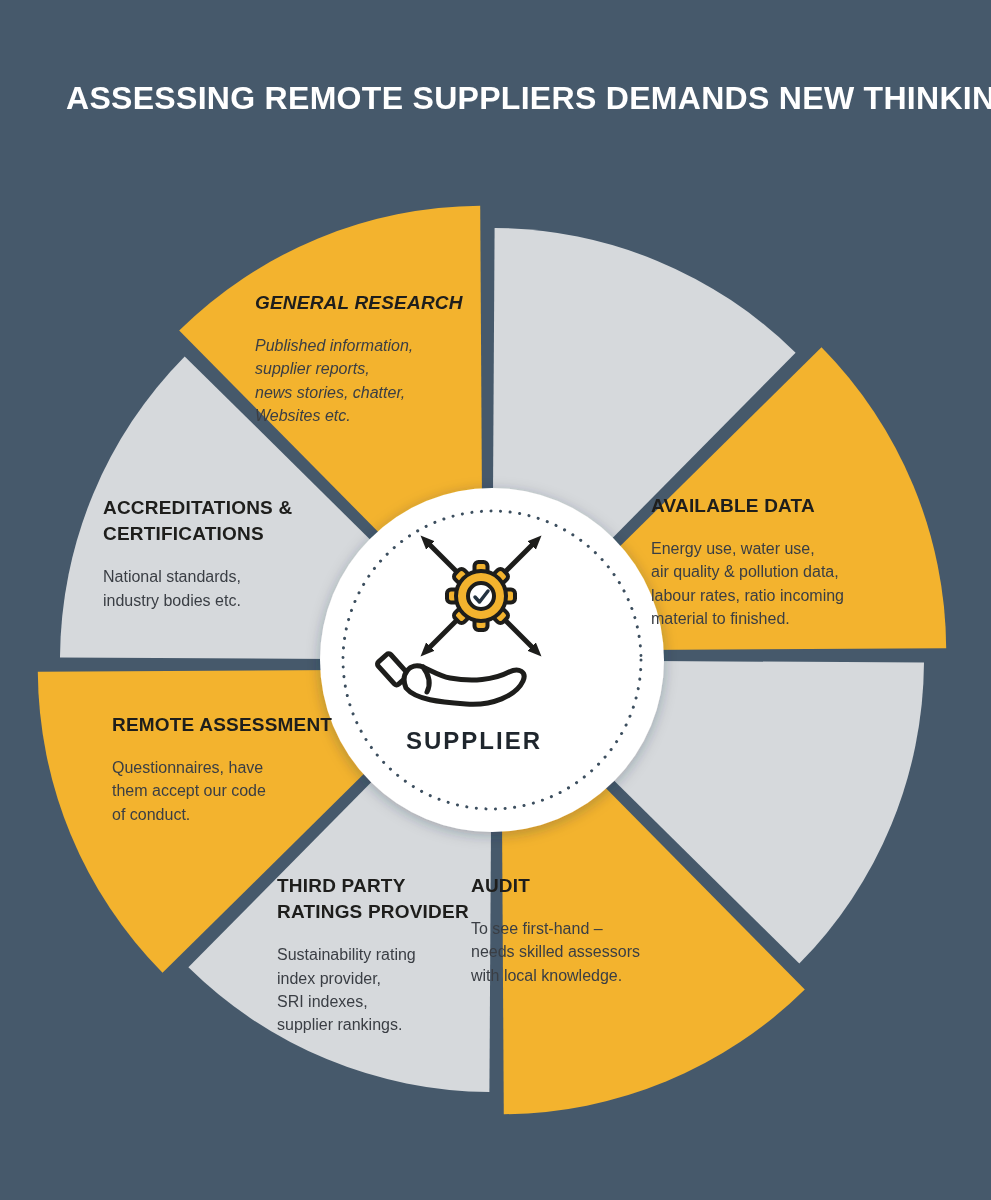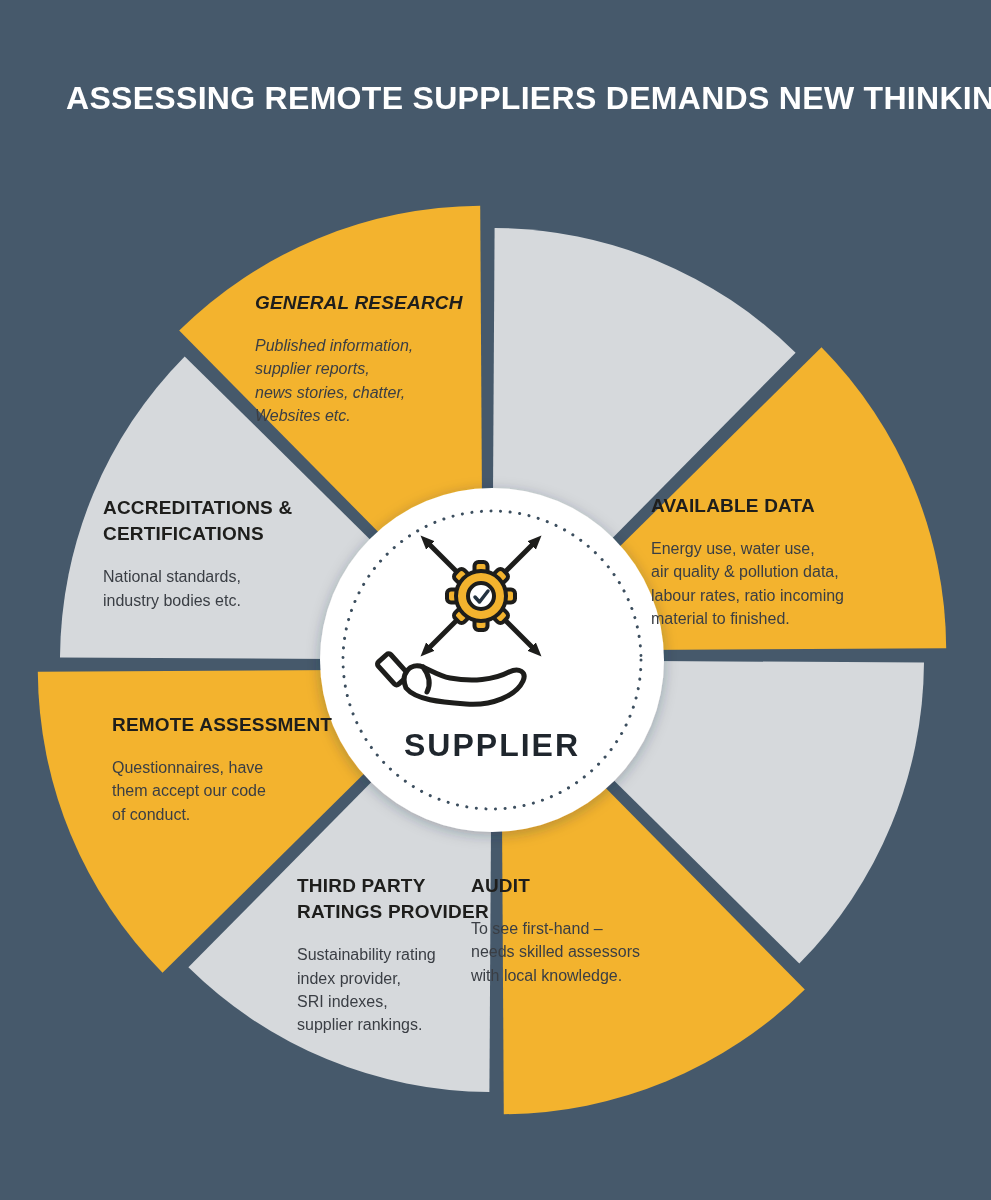--- a/index.html
+++ b/index.html
@@ -45,30 +45,30 @@
     color: #3A3E44;
     white-space: pre-line;
   }
 
   .pos-general-research      { left: 255px; top: 290px; width: 250px; font-style: italic; }
   .pos-new-data              { left: 487px; top: 293px; width: 240px; }
   .pos-accreditations        { left: 103px; top: 495px; width: 240px; }
   .pos-available-data        { left: 651px; top: 493px; width: 300px; }
   .pos-remote-assessment     { left: 112px; top: 712px; width: 240px; }
   .pos-eyes-on-the-ground    { left: 655px; top: 706px; width: 240px; }
-  .pos-third-party           { left: 277px; top: 873px; width: 240px; margin-left: 20px; }
+  .pos-third-party           { left: 277px; top: 873px; width: 240px; }
   .pos-audit                 { left: 471px; top: 873px; width: 250px; }
 
   .center-label {
     position: absolute;
-    left: 342px;
+    left: 324px;
     top: 727px;
     width: 300px;
     text-align: center;
-    font-size: 32px;
+    font-size: 24px;
     font-weight: 700;
     letter-spacing: 2px;
     color: #1F262D;
   }
 </style>
 </head>
 <body style="background: rgb(70, 89, 107);">
 
 <div class="canvas" style="background: rgb(70, 89, 107);">
 

